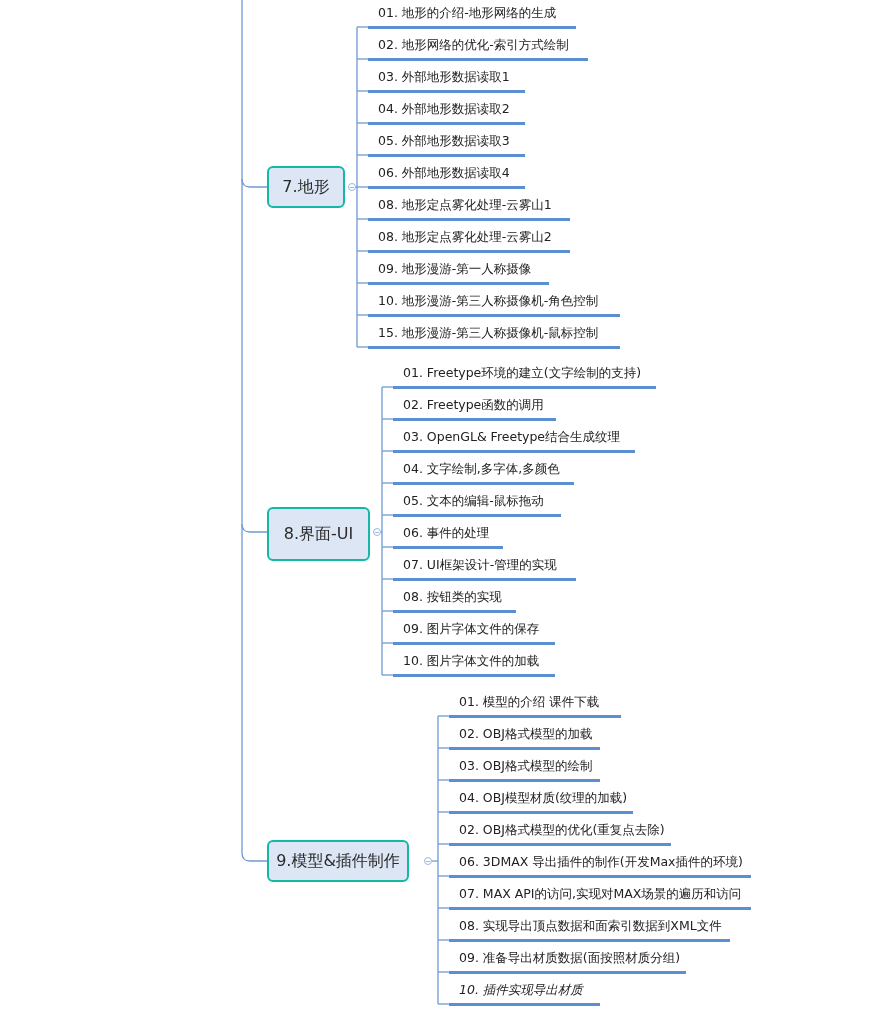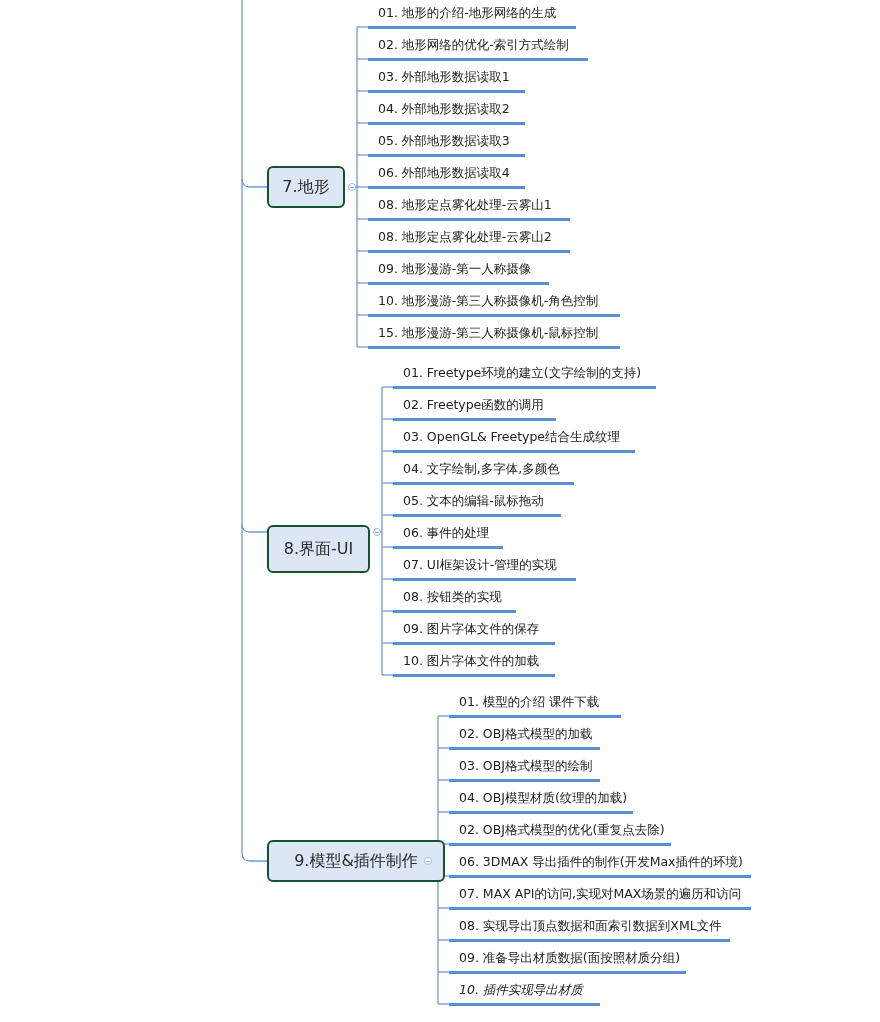--- a/index.html
+++ b/index.html
@@ -2,21 +2,21 @@
 <html><head>
 <meta charset="utf-8">
 <style>
   html, body { margin: 0; padding: 0; background: #ffffff; }
   body { width: 880px; height: 1022px; position: relative; overflow: hidden;
          font-family: "DejaVu Sans", "Liberation Sans", sans-serif; }
   .canvas { position: absolute; left: 0; top: 0; width: 880px; height: 1022px; }
   svg.lines { position: absolute; left: 0; top: 0; width: 880px; height: 1022px; }
   .topic {
     position: absolute; box-sizing: border-box;
-    background: #dce6f4; border: 2px solid #14532d; border-radius: 6px;
+    background: #dce6f4; border: 2px solid #14b8a6; border-radius: 6px;
     color: #2b2b2b; font-size: 16px; display: flex; align-items: center; justify-content: center;
     white-space: nowrap; cursor: pointer;
   }
   .collapse {
     position: absolute; width: 8px; height: 8px; box-sizing: border-box;
     border: 1px solid #9cb6e0; border-radius: 50%; background: #fff; cursor: pointer;
   }
   .collapse::after {
     content: ""; position: absolute; left: 1px; right: 1px; top: 3px; height: 1px; background: #9cb6e0;
   }
@@ -93,21 +93,21 @@
       <div class="uline" style="left: 368px; top: 218px; width: 202px; background: rgb(91, 143, 210);"></div>
       <div class="leaf" style="left: 378px; top: 197px;">08. 地形定点雾化处理-云雾山1</div>
       <div class="uline" style="left: 368px; top: 250px; width: 202px; background: rgb(91, 143, 210);"></div>
       <div class="leaf" style="left: 378px; top: 229px;">08. 地形定点雾化处理-云雾山2</div>
       <div class="uline" style="left: 368px; top: 282px; width: 181px; background: rgb(91, 143, 210);"></div>
       <div class="leaf" style="left: 378px; top: 261px;">09. 地形漫游-第一人称摄像</div>
       <div class="uline" style="left: 368px; top: 314px; width: 252px; background: rgb(91, 143, 210);"></div>
       <div class="leaf" style="left: 378px; top: 293px;">10. 地形漫游-第三人称摄像机-角色控制</div>
       <div class="uline" style="left: 368px; top: 346px; width: 252px; background: rgb(91, 143, 210);"></div>
       <div class="leaf" style="left: 378px; top: 325px;">15. 地形漫游-第三人称摄像机-鼠标控制</div>
-      <div class="topic" style="left: 267px; top: 525px; width: 103px; height: 48px; justify-content: center;">
+      <div class="topic" style="left: 267px; top: 507px; width: 103px; height: 54px; justify-content: center;">
         <span>8.界面-UI</span>
       </div>
       <div class="collapse" style="left: 373px; top: 528px;"></div>
       <div class="uline" style="left: 393px; top: 386px; width: 263px; background: rgb(91, 143, 210);"></div>
       <div class="leaf" style="left: 403px; top: 365px;">01. Freetype环境的建立(文字绘制的支持)</div>
       <div class="uline" style="left: 393px; top: 418px; width: 163px; background: rgb(91, 143, 210);"></div>
       <div class="leaf" style="left: 403px; top: 397px;">02. Freetype函数的调用</div>
       <div class="uline" style="left: 393px; top: 450px; width: 242px; background: rgb(91, 143, 210);"></div>
       <div class="leaf" style="left: 403px; top: 429px;">03. OpenGL&amp; Freetype结合生成纹理</div>
       <div class="uline" style="left: 393px; top: 482px; width: 181px; background: rgb(91, 143, 210);"></div>
@@ -117,21 +117,21 @@
       <div class="uline" style="left: 393px; top: 546px; width: 110px; background: rgb(91, 143, 210);"></div>
       <div class="leaf" style="left: 403px; top: 525px;">06. 事件的处理</div>
       <div class="uline" style="left: 393px; top: 578px; width: 183px; background: rgb(91, 143, 210);"></div>
       <div class="leaf" style="left: 403px; top: 557px;">07. UI框架设计-管理的实现</div>
       <div class="uline" style="left: 393px; top: 610px; width: 123px; background: rgb(91, 143, 210);"></div>
       <div class="leaf" style="left: 403px; top: 589px;">08. 按钮类的实现</div>
       <div class="uline" style="left: 393px; top: 642px; width: 162px; background: rgb(91, 143, 210);"></div>
       <div class="leaf" style="left: 403px; top: 621px;">09. 图片字体文件的保存</div>
       <div class="uline" style="left: 393px; top: 674px; width: 162px; background: rgb(91, 143, 210);"></div>
       <div class="leaf" style="left: 403px; top: 653px;">10. 图片字体文件的加载</div>
-      <div class="topic" style="left: 267px; top: 840px; width: 178px; height: 42px;">
+      <div class="topic" style="left: 267px; top: 840px; width: 142px; height: 42px;">
         <span>9.模型&amp;插件制作</span>
       </div>
       <div class="collapse" style="left: 424px; top: 857px;"></div>
       <div class="uline" style="left: 449px; top: 715px; width: 172px; background: rgb(91, 143, 210);"></div>
       <div class="leaf" style="left: 459px; top: 694px;">01. 模型的介绍  课件下载</div>
       <div class="uline" style="left: 449px; top: 747px; width: 151px; background: rgb(91, 143, 210);"></div>
       <div class="leaf" style="left: 459px; top: 726px;">02. OBJ格式模型的加载</div>
       <div class="uline" style="left: 449px; top: 779px; width: 151px; background: rgb(91, 143, 210);"></div>
       <div class="leaf" style="left: 459px; top: 758px;">03. OBJ格式模型的绘制</div>
       <div class="uline" style="left: 449px; top: 811px; width: 184px; background: rgb(91, 143, 210);"></div>

